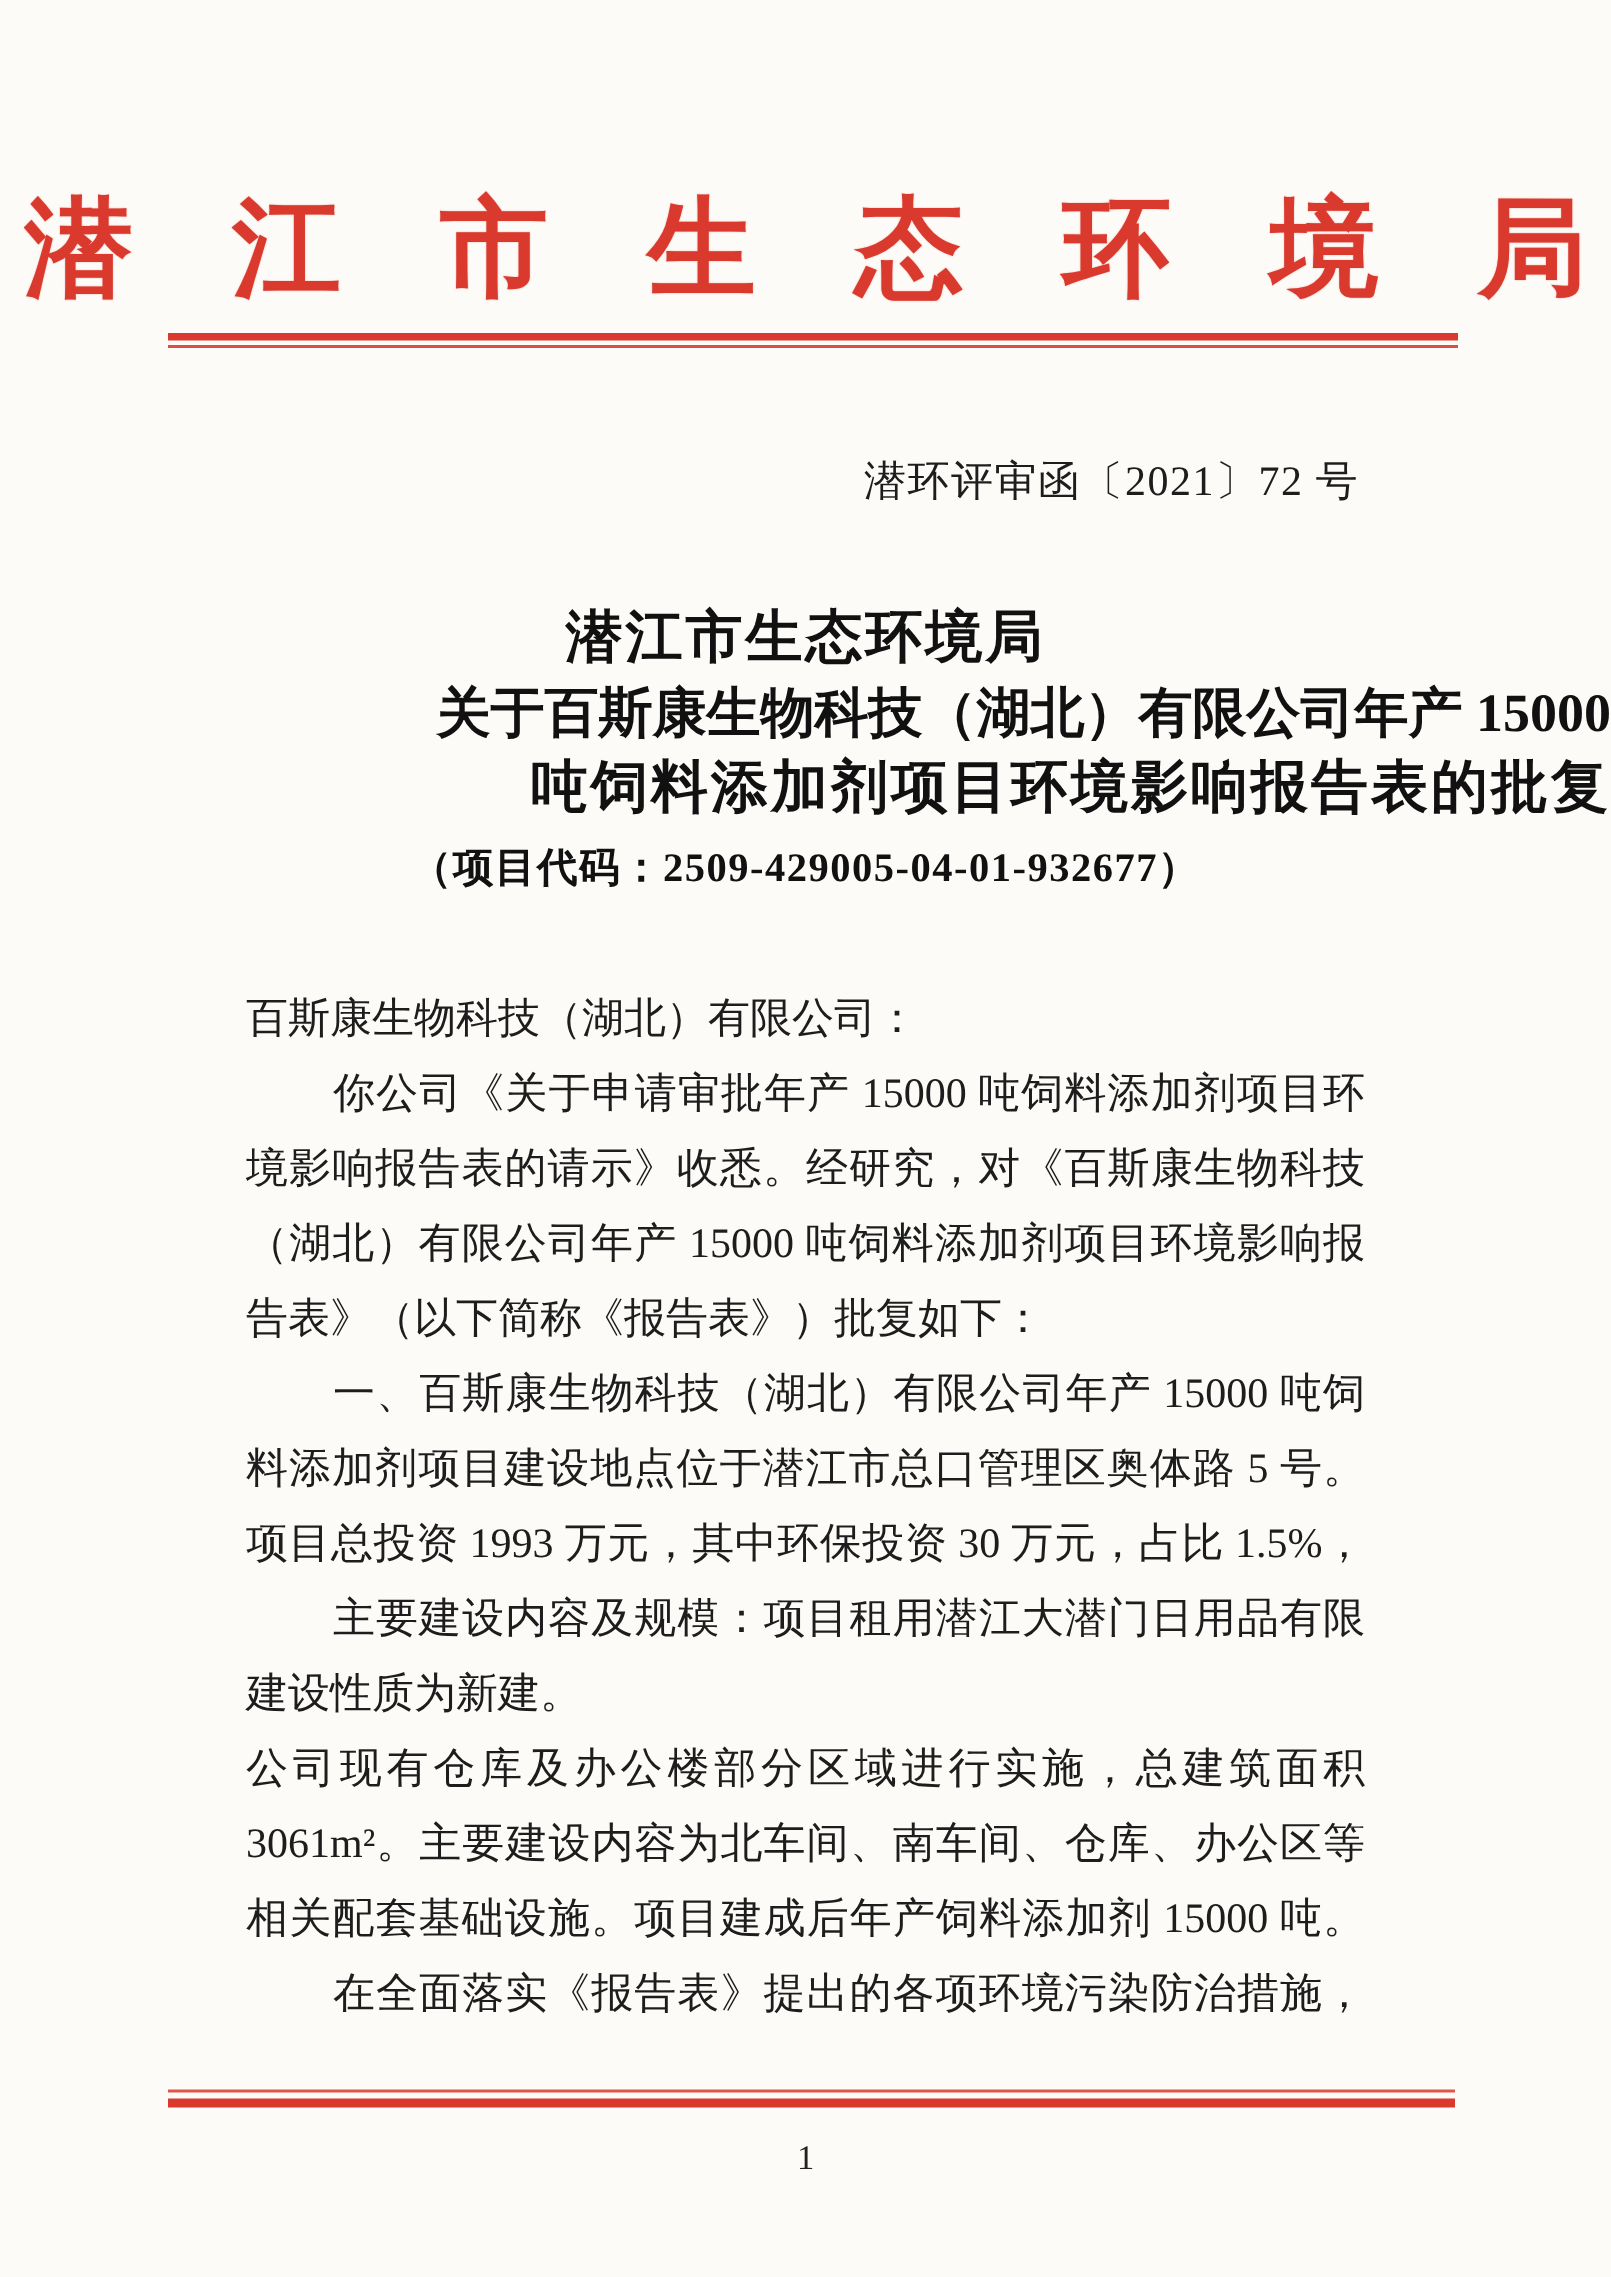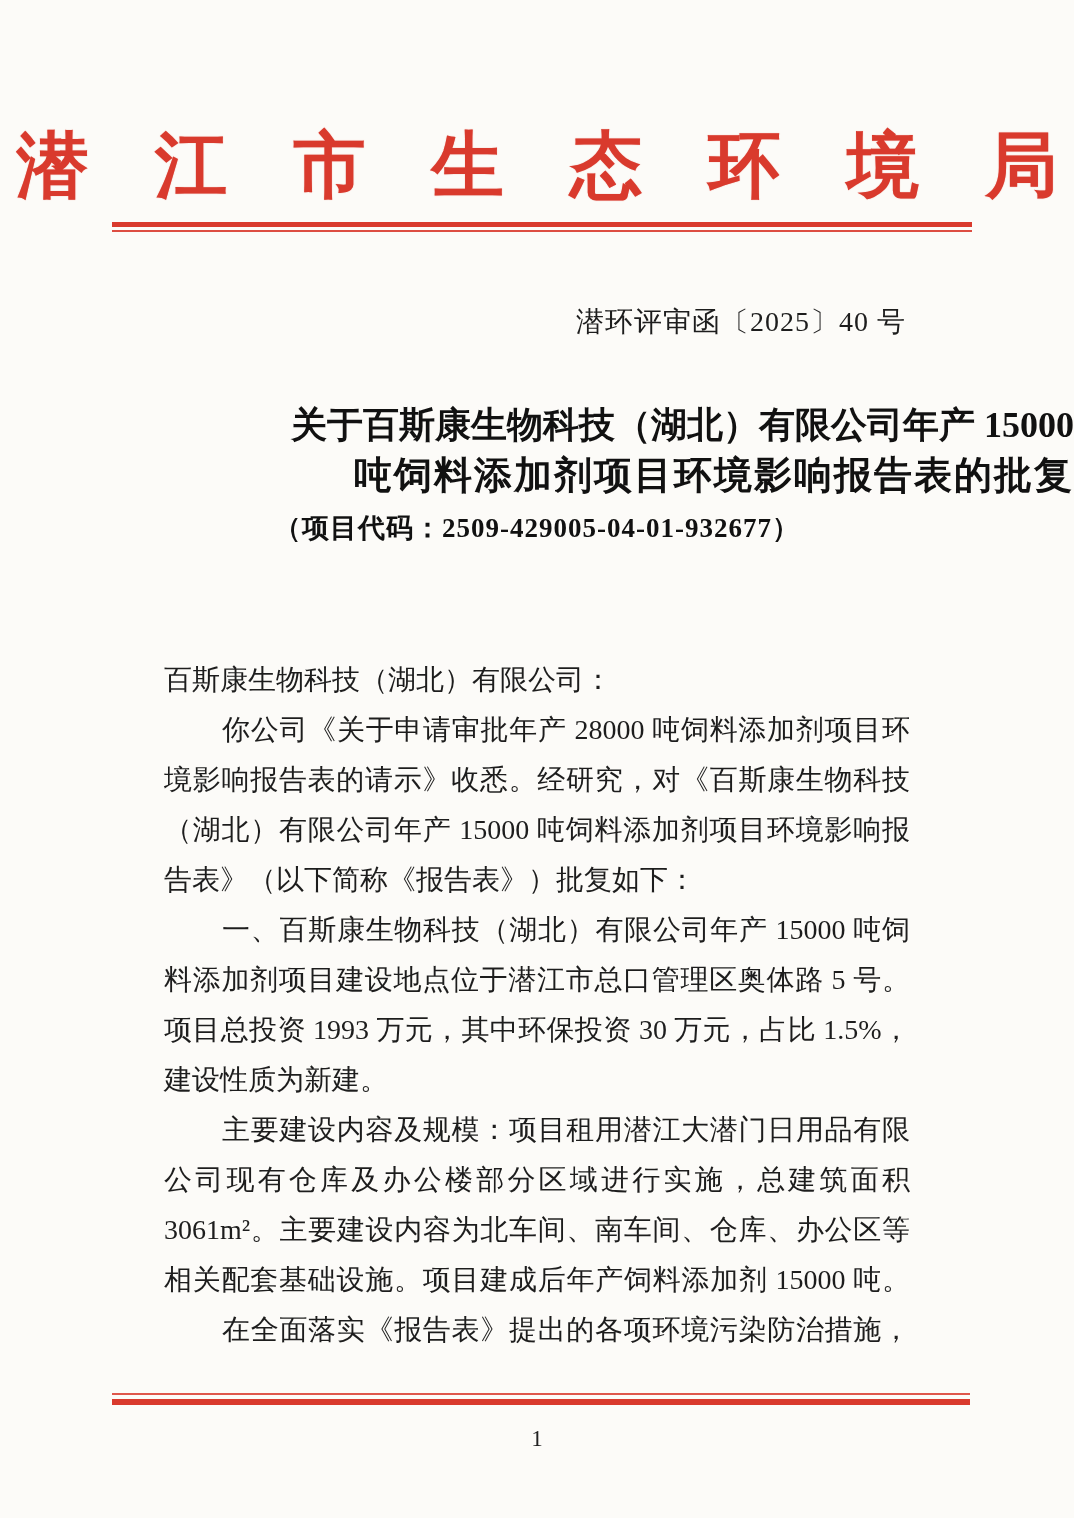--- a/index.html
+++ b/index.html
@@ -114,39 +114,40 @@
 
   <div class="masthead">
     <div class="masthead-text">潜 江 市 生 态 环 境 局</div>
   </div>
 
   <div class="rule-top">
     <div class="thick"></div>
     <div class="thin"></div>
   </div>
 
-  <div class="doc-number">潜环评审函〔2025〕40 号</div>
+  <div class="doc-number">潜环评审函〔2021〕72 号</div>
 
   <div class="title-block">
+    <div class="title-line-1">潜江市生态环境局</div>
     <div class="title-line-2">关于百斯康生物科技（湖北）有限公司年产 15000</div>
     <div class="title-line-3">吨饲料添加剂项目环境影响报告表的批复</div>
     <div class="project-code">（项目代码：2509-429005-04-01-932677）</div>
   </div>
 
   <div class="body-text">
     <div class="bline">百斯康生物科技（湖北）有限公司：</div>
-    <div class="bline indent just">你公司《关于申请审批年产 28000 吨饲料添加剂项目环</div>
+    <div class="bline indent just">你公司《关于申请审批年产 15000 吨饲料添加剂项目环</div>
     <div class="bline just">境影响报告表的请示》收悉。经研究，对《百斯康生物科技</div>
     <div class="bline just">（湖北）有限公司年产 15000 吨饲料添加剂项目环境影响报</div>
     <div class="bline">告表》（以下简称《报告表》）批复如下：</div>
     <div class="bline indent just">一、百斯康生物科技（湖北）有限公司年产 15000 吨饲</div>
     <div class="bline just">料添加剂项目建设地点位于潜江市总口管理区奥体路 5 号。</div>
     <div class="bline just">项目总投资 1993 万元，其中环保投资 30 万元，占比 1.5%，</div>
+    <div class="bline indent just">主要建设内容及规模：项目租用潜江大潜门日用品有限</div>
     <div class="bline">建设性质为新建。</div>
-    <div class="bline indent just">主要建设内容及规模：项目租用潜江大潜门日用品有限</div>
     <div class="bline just">公司现有仓库及办公楼部分区域进行实施，总建筑面积</div>
     <div class="bline just">3061m²。主要建设内容为北车间、南车间、仓库、办公区等</div>
     <div class="bline just">相关配套基础设施。项目建成后年产饲料添加剂 15000 吨。</div>
     <div class="bline indent just">在全面落实《报告表》提出的各项环境污染防治措施，</div>
   </div>
 
   <div class="rule-bottom">
     <div class="thin"></div>
     <div class="thick"></div>
   </div>

